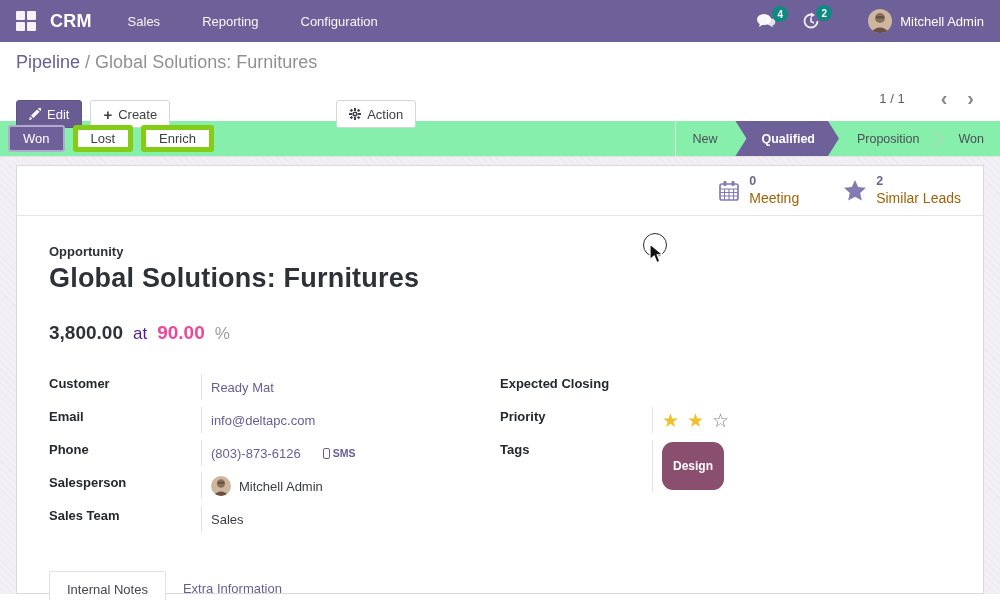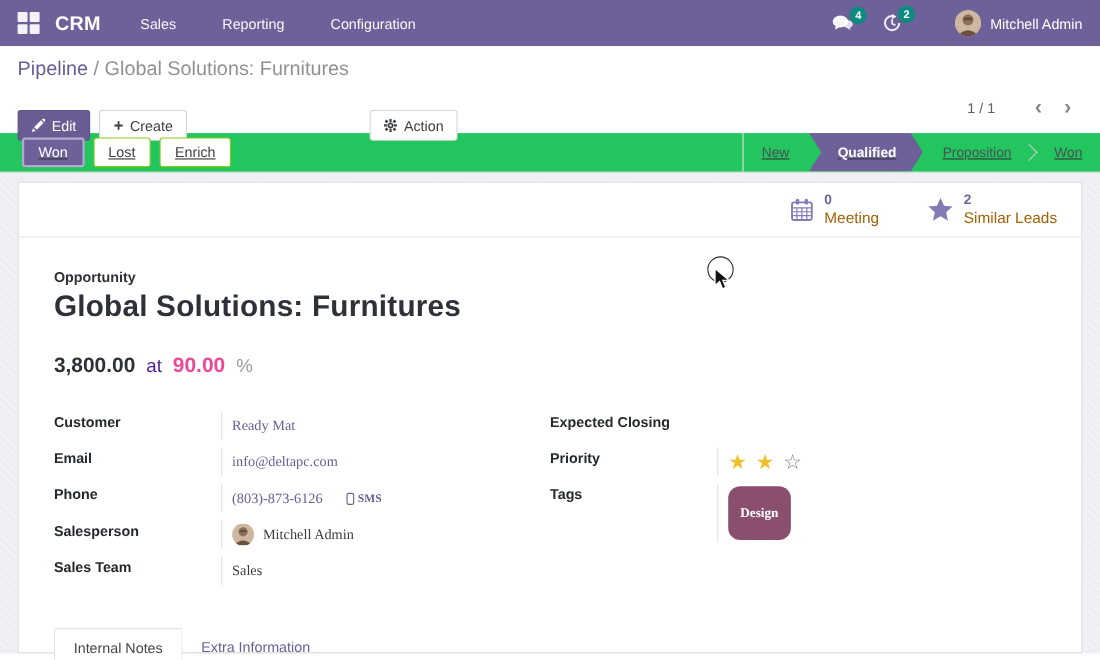--- a/index.html
+++ b/index.html
@@ -27,23 +27,23 @@
   .cp-buttons { display:flex; align-items:center; height:30px; }
   .btn { display:inline-flex; align-items:center; gap:6px; font-size:13px; height:28px; padding:0 12px; border-radius:3px; border:1px solid #d5d5d5; background:#fff; color:#3e4047; cursor:pointer;margin-top:32px; }
   .btn-primary { background:#695c92; border-color:#5f5387; color:#fff; }
   .btn .plus { font-size:15px; font-weight:bold; line-height:1; }
   .action-btn { margin-left:166px; }
   .pager { margin-left:auto; display:flex; align-items:center; color:#5b5e63; font-size:13px; }
   .pager-val { margin-right:26px; }
   .pager-arrow { color:#87898e; font-size:20px; line-height:1; padding:0 10px; cursor:pointer; font-weight:bold; }
 
   
-  .status-row { display:flex; align-items:stretch; height:36px; border-bottom:1px solid #e3e3e3; background:#22c55e; padding-left:20px;text-decoration:underline; }
+  .status-row { display:flex; align-items:stretch; height:36px; border-bottom:1px solid #e3e3e3; background:#86efac; padding-left:8px; }
   .status-left { display:flex; align-items:center; gap:8px; }
-  .sbtn { height:27px; padding:0 13px; font-size:13px; border-radius:3px; border:1px solid #84cc16; background:#fff; color:#3e4047; cursor:pointer; }
+  .sbtn { height:27px; padding:0 13px; font-size:13px; border-radius:3px; border:5px solid #84cc16; background:#fff; color:#3e4047; cursor:pointer; }
   .sbtn-active { background:#6e6199; color:#fff; border:2px solid #b3a9d2; }
   .stage-bar { margin-left:auto; display:flex; align-items:stretch; border-left:1px solid #e0e0e0; }
   .stage { display:flex; align-items:center; padding:0 16px; font-size:12.5px; color:#4c4f54; cursor:pointer; white-space:nowrap; }
   .stage-sep { width:11px; height:11px; border-top:1px solid #c9c9c9; border-right:1px solid #c9c9c9; transform:rotate(45deg); align-self:center; margin:0 2px 0 -6px; }
   .stage-active { background:#6e6199; color:#fff; font-weight:bold; padding:0 24px 0 26px; clip-path:polygon(0 0, calc(100% - 11px) 0, 100% 50%, calc(100% - 11px) 100%, 0 100%, 11px 50%); margin:0 2px; }
 
   
   .form-bg { height:437px; background:repeating-linear-gradient(45deg,#f2f0f4 0,#f2f0f4 4px,#edebf0 4px,#edebf0 5px); padding:8px 16px 0; }
   .sheet { background:#fff; border:1px solid #d9d9d9; height:100%; }
   .statrow { height:50px; border-bottom:1px solid #e6e6e6; display:flex; justify-content:flex-end; align-items:center; padding-right:22px; gap:44px; }
@@ -58,21 +58,21 @@
   .amount-line { margin-top:28px; display:flex; align-items:baseline; gap:10px; }
   .amount { font-size:19px; font-weight:bold; color:#2e3238; }
   .at { font-size:17px; color:#4c1d95; }
   .prob { font-size:19px; font-weight:bold; color:#ec4899; }
   .pct { font-size:17px; color:#9b9da1; }
 
   .field-grid { display:flex; margin-top:30px; }
   .field-col { width:50%; }
   .frow { display:flex; min-height:33px; align-items:flex-start; }
   .flabel { width:152px; flex:none; font-weight:bold; color:#24292e; padding-top:2px; }
-  .fval { border-left:1px solid #e2e2e2; padding:2px 0 2px 9px; min-height:26px; display:flex; align-items:center; gap:8px; flex:1; color:#3a3d42;font-family:Liberation Serif, serif; }
+  .fval { border-left:1px solid #e2e2e2; padding:2px 0 2px 9px; min-height:26px; display:flex; align-items:center; gap:8px; flex:1; color:#3a3d42; }
   .link { color:#6a5d93; text-decoration:none; cursor:pointer; }
   .sms { display:inline-flex; align-items:center; gap:3px; color:#6a5d93; font-size:10.5px; font-weight:bold; margin-left:14px; cursor:pointer; }
   .phone-glyph { width:7px; height:11px; border:1px solid #6a5d93; border-radius:2px; display:inline-block; }
   .avatar-sm { width:20px; height:20px; border-radius:50%; overflow:hidden; flex:none; }
   .star { font-size:19px; line-height:1; cursor:pointer; }
   .star-filled { color:#f0c02b; }
   .star-empty { color:#7c7f84; }
   .tag { background:#8a4f6f; color:#fff; font-size:12px; font-weight:bold; padding:17px 11px; border-radius:11px; cursor:pointer; }
 
   .tabs { margin-top:32px; display:flex; border-bottom:1px solid #dee2e6; }

